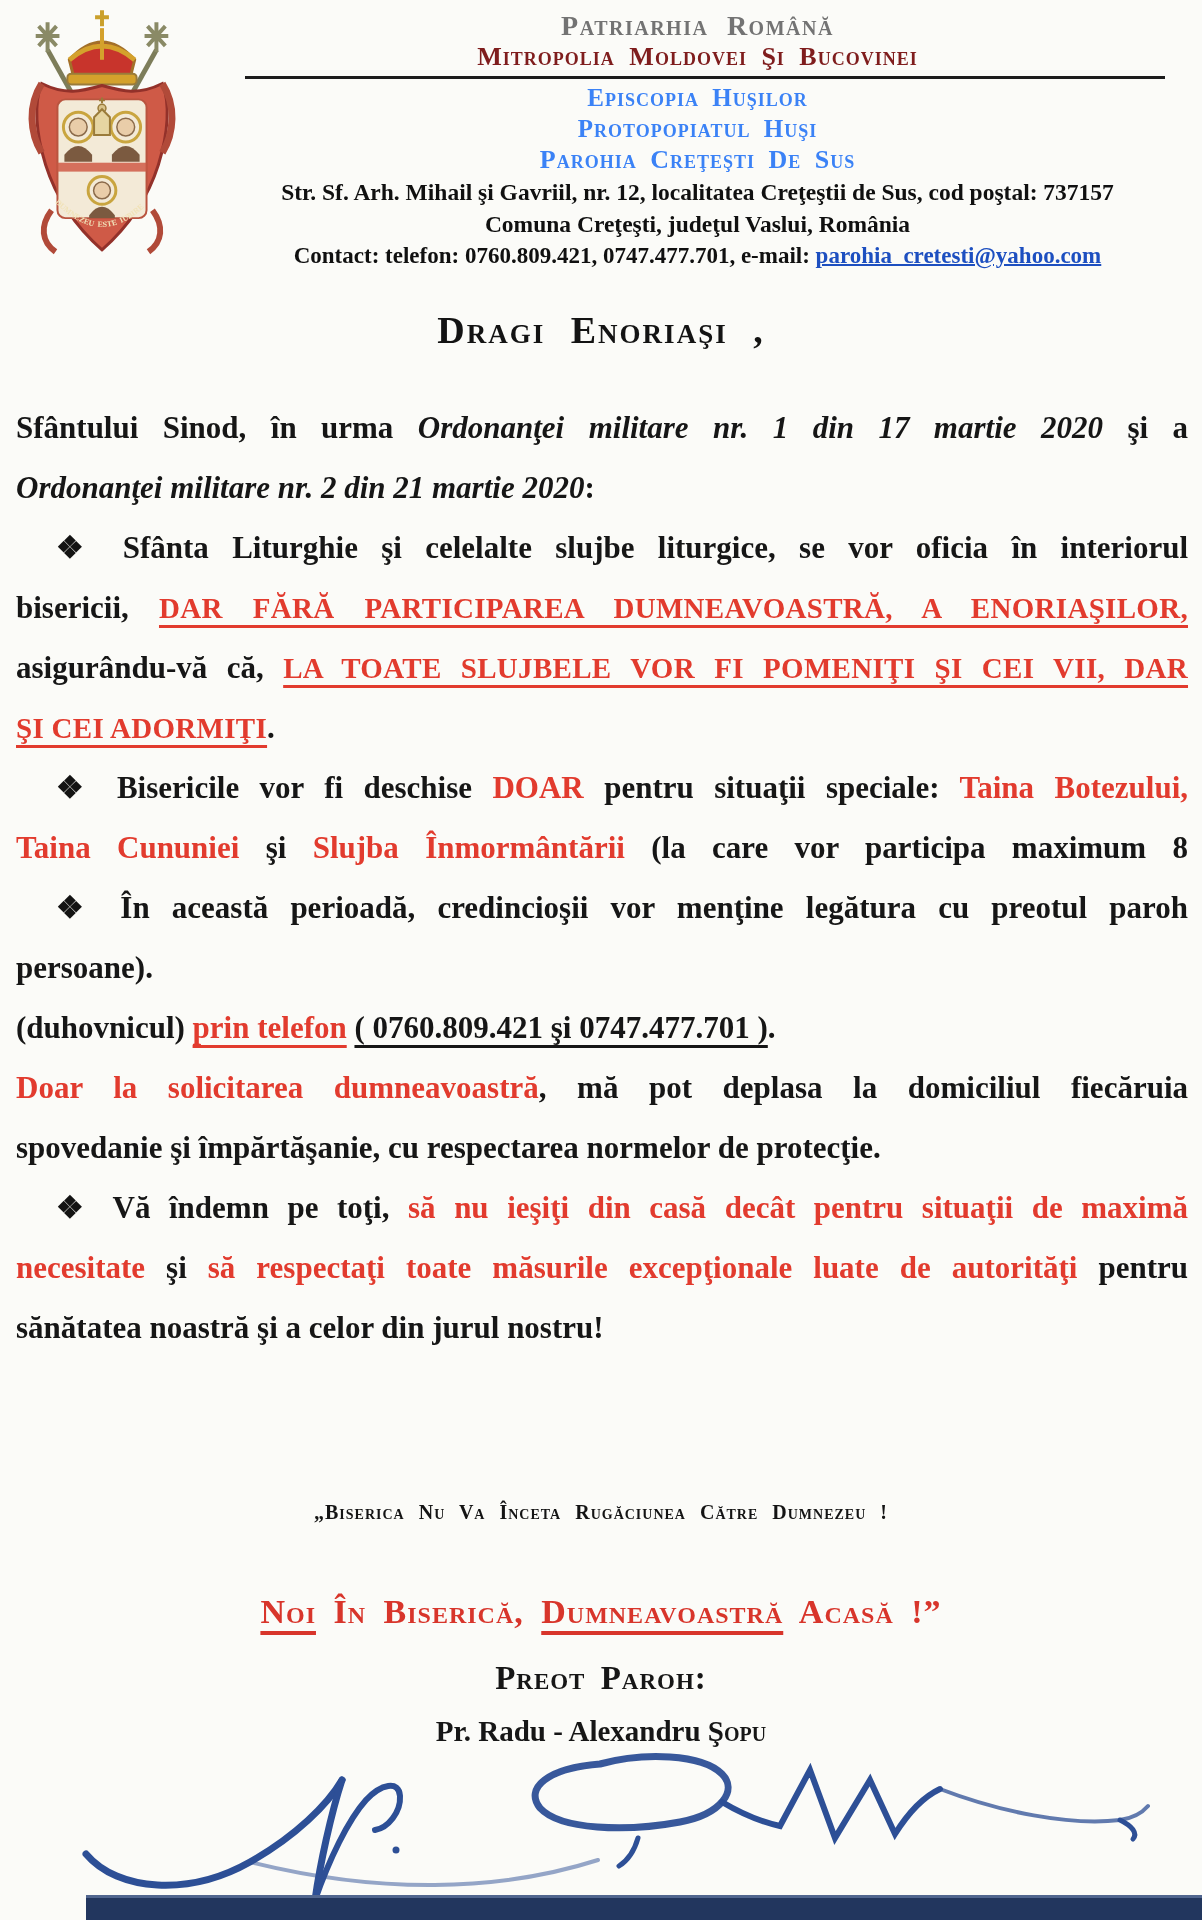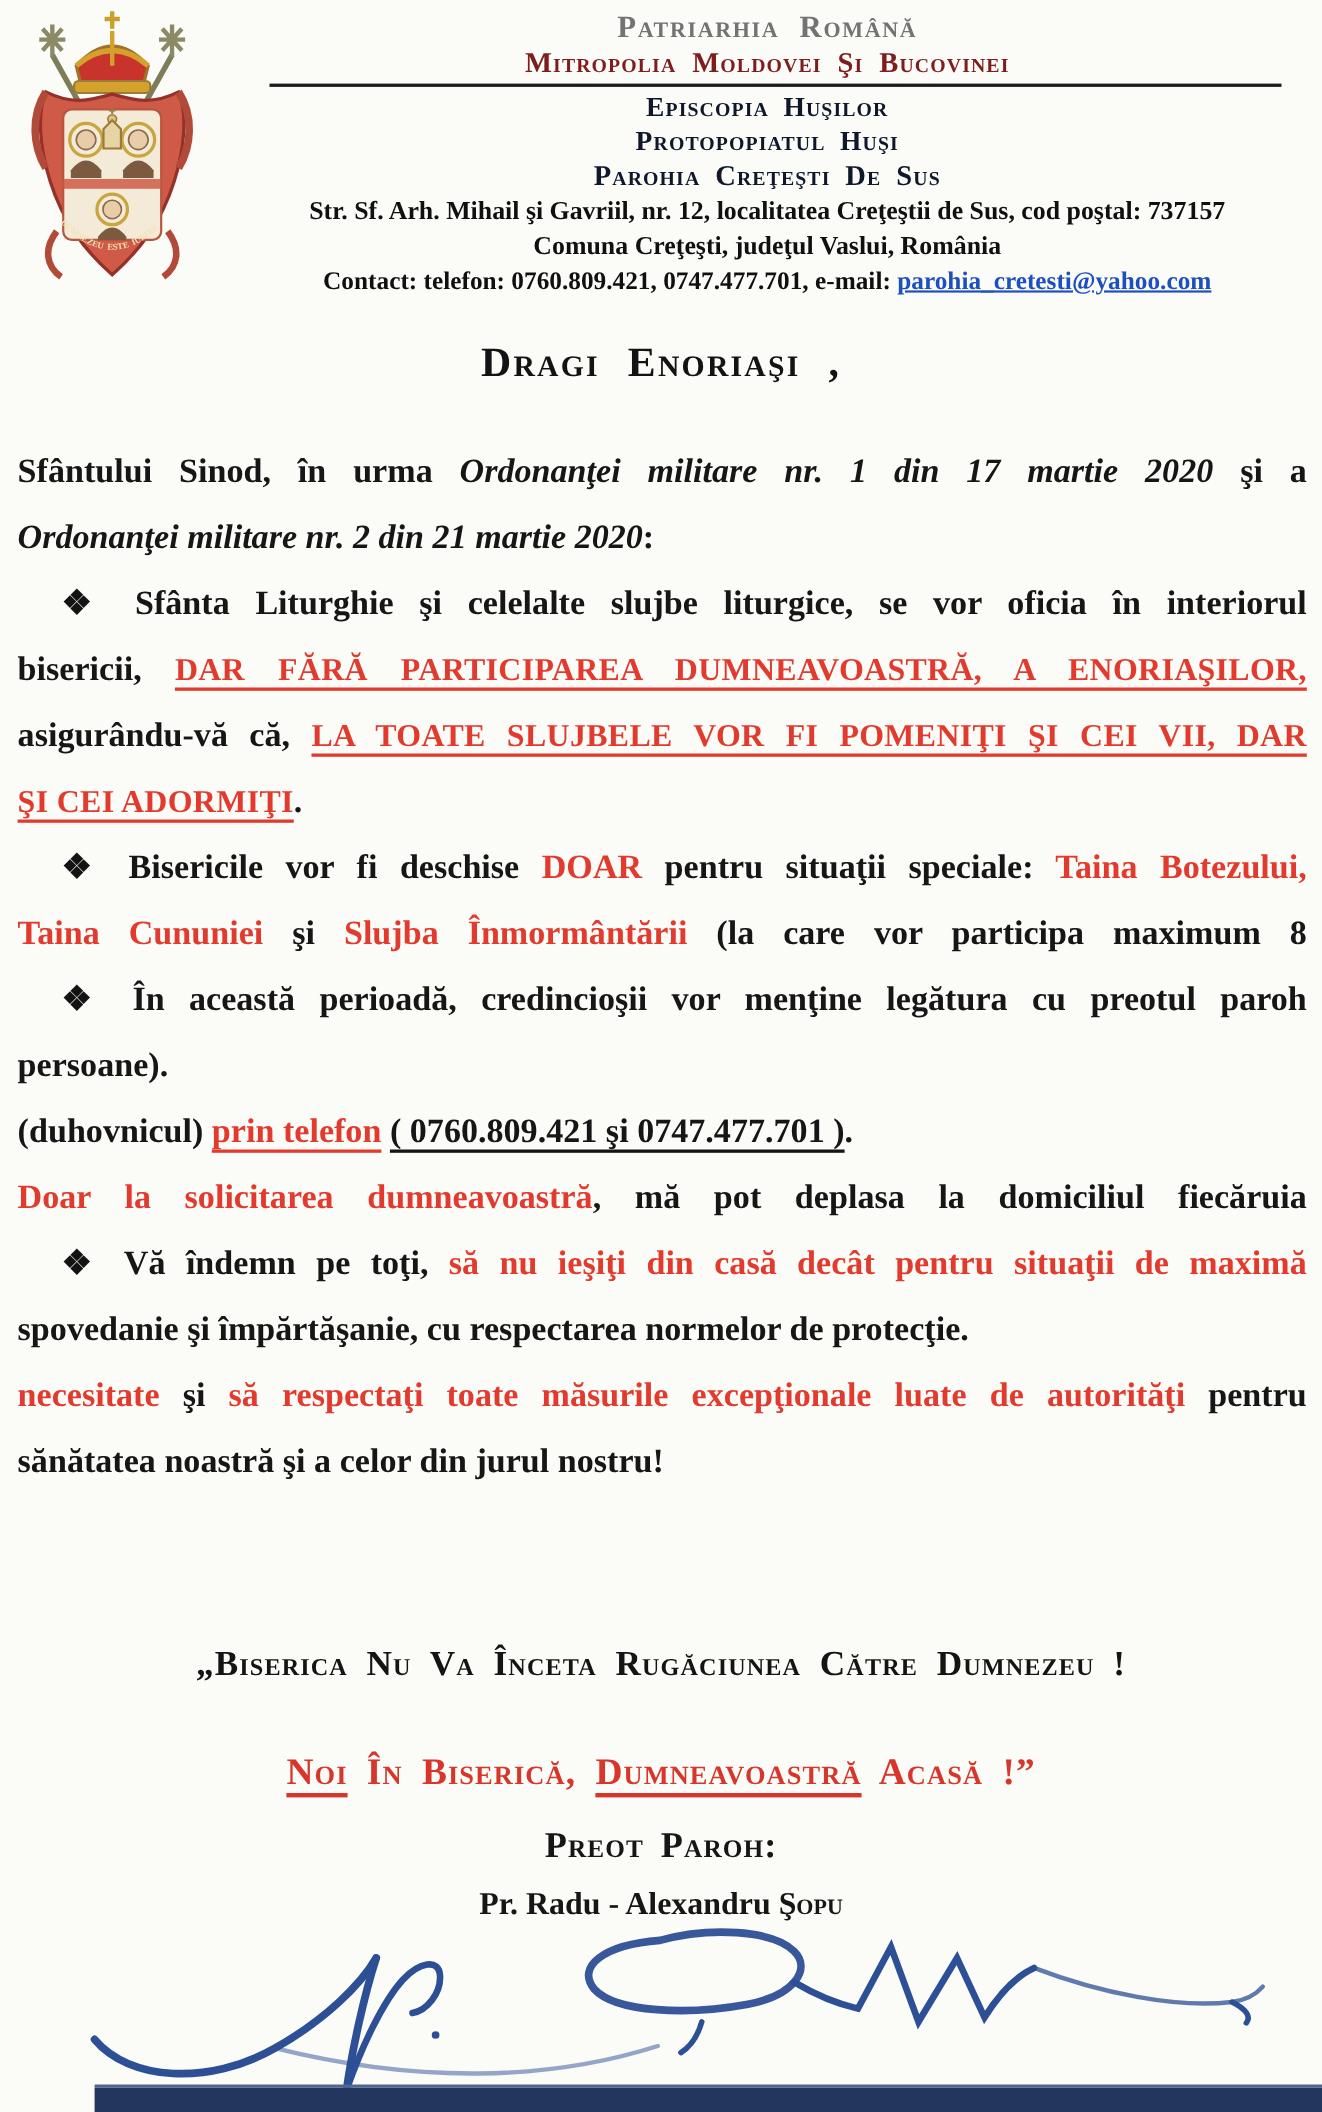--- a/index.html
+++ b/index.html
@@ -4,21 +4,21 @@
 <style>
   html,body{margin:0;padding:0;background:#e8e8e6;}
   #page{position:relative;width:1202px;height:1920px;margin:0 auto;background:#fbfbf8;overflow:hidden;
         font-family:"Liberation Serif", serif; color:#181818;}
   
   .emblem{position:absolute;left:8px;top:4px;width:188px;height:262px;}
   .header-text{position:absolute;left:200px;top:10px;width:995px;text-align:center;font-weight:bold;}
   .h-org1{font-size:28px;line-height:32px;font-variant:small-caps;letter-spacing:1.5px;word-spacing:10px;color:#737373;}
   .h-org2{font-size:26px;line-height:30px;font-variant:small-caps;letter-spacing:1px;word-spacing:7px;color:#7f1d1d;}
   .h-rule{border:0;border-top:3px solid #1c1c1c;margin:4px 30px 4px 45px;}
-  .h-red{font-variant:small-caps;letter-spacing:1px;word-spacing:6px;color:#0f172a;}
+  .h-red{font-variant:small-caps;letter-spacing:1px;word-spacing:6px;color:#3b82f6;}
   .h-org3{font-size:25px;line-height:30px;}
   .h-org4{font-size:25px;line-height:31px;}
   .h-org5{font-size:26px;line-height:32px;}
   .h-addr{font-size:23.5px;line-height:32px;color:#101010;}
   .h-contact{font-size:23px;line-height:32px;color:#101010;}
   .email{color:#1d4fc0;text-decoration:underline;text-decoration-thickness:2px;cursor:pointer;}
   
   .doc-title{position:absolute;left:0;right:0;top:308px;text-align:center;font-weight:bold;
              font-variant:small-caps;font-size:38px;letter-spacing:2px;word-spacing:14px;color:#131313;}
   
@@ -28,21 +28,21 @@
   .ind1{text-indent:58px;}
   .ind2{text-indent:40px;}
   .seg.i{font-style:italic;}
   .seg.r{color:#e23b2e;}
   .seg.u{text-decoration:underline;text-decoration-thickness:3px;text-underline-offset:7px;}
   .seg.cap{font-size:29px;letter-spacing:.3px;}
   .seg.blt{color:#131313;}
   .seg.sc{font-variant:small-caps;}
   
   .quote-black{position:absolute;left:0;right:0;top:1482px;}
-  .quote-black .line{text-align:center;text-align-last:center;font-variant:small-caps;font-size:32px;
+  .quote-black .line{text-align:center;text-align-last:center;font-variant:small-caps;font-size:20px;
                      letter-spacing:1px;word-spacing:8px;color:#141414;}
   .quote-red{position:absolute;left:0;right:0;top:1580px;}
   .quote-red .line{text-align:center;text-align-last:center;font-variant:small-caps;font-size:34px;
                    letter-spacing:1px;word-spacing:8px;color:#d8352b;height:64px;line-height:64px;}
   .quote-red .seg.u{text-decoration-thickness:4px;text-underline-offset:8px;}
   .signoff{position:absolute;left:0;right:0;top:1650px;}
   .signoff .line{text-align:center;text-align-last:center;}
   .signoff .line.preot{font-variant:small-caps;font-size:33px;letter-spacing:1px;word-spacing:6px;height:56px;line-height:56px;}
   .signoff .line.nume{font-size:29px;height:50px;line-height:50px;}
   .signature{position:absolute;left:78px;top:1742px;width:1085px;height:170px;}
@@ -134,22 +134,22 @@
       <div class="line j ind2"><span class="seg blt">❖ </span><span class="seg ">Sfânta Liturghie şi celelalte slujbe liturgice, se vor oficia în interiorul</span></div>
       <div class="line j"><span class="seg ">bisericii, </span><span class="seg r u cap">DAR FĂRĂ PARTICIPAREA DUMNEAVOASTRĂ, A ENORIAŞILOR,</span></div>
       <div class="line j"><span class="seg ">asigurându-vă că, </span><span class="seg r u cap">LA TOATE SLUJBELE VOR FI POMENIŢI ŞI CEI VII, DAR</span></div>
       <div class="line "><span class="seg r u cap">ŞI CEI ADORMIŢI</span><span class="seg ">.</span></div>
       <div class="line j ind2"><span class="seg blt">❖ </span><span class="seg ">Bisericile vor fi deschise </span><span class="seg r">DOAR</span><span class="seg "> pentru situaţii speciale: </span><span class="seg r">Taina Botezului,</span></div>
       <div class="line j"><span class="seg r">Taina Cununiei</span><span class="seg "> şi </span><span class="seg r">Slujba Înmormântării</span><span class="seg "> (la care vor participa maximum 8</span></div>
       <div class="line j ind2"><span class="seg blt">❖ </span><span class="seg ">În această perioadă, credincioşii vor menţine legătura cu preotul paroh</span></div>
       <div class="line "><span class="seg ">persoane).</span></div>
       <div class="line "><span class="seg ">(duhovnicul) </span><span class="seg r u">prin telefon</span><span class="seg ">  </span><span class="seg u">( 0760.809.421 şi  0747.477.701 )</span><span class="seg ">.</span></div>
       <div class="line j"><span class="seg r">Doar la solicitarea dumneavoastră</span><span class="seg ">, mă pot deplasa la domiciliul fiecăruia</span></div>
+      <div class="line "><span class="seg ">spovedanie şi împărtăşanie, cu respectarea normelor de protecţie.</span></div>
       <div class="line j ind2"><span class="seg blt">❖ </span><span class="seg ">Vă îndemn pe toţi, </span><span class="seg r">să nu ieşiţi din casă decât pentru situaţii de maximă</span></div>
-      <div class="line "><span class="seg ">spovedanie şi împărtăşanie, cu respectarea normelor de protecţie.</span></div>
       <div class="line j"><span class="seg r">necesitate</span><span class="seg "> şi </span><span class="seg r">să respectaţi toate măsurile excepţionale luate de autorităţi</span><span class="seg "> pentru</span></div>
       <div class="line "><span class="seg ">sănătatea noastră şi a celor din jurul nostru!</span></div>
     </div>
 
   <div class="quote-black">
       <div class="line "><span class="seg ">„Biserica Nu Va Înceta Rugăciunea Către Dumnezeu !</span></div>
     </div>
   <div class="quote-red">
       <div class="line "><span class="seg u">Noi</span><span class="seg "> În Biserică, </span><span class="seg u">Dumneavoastră</span><span class="seg "> Acasă !”</span></div>
     </div>

